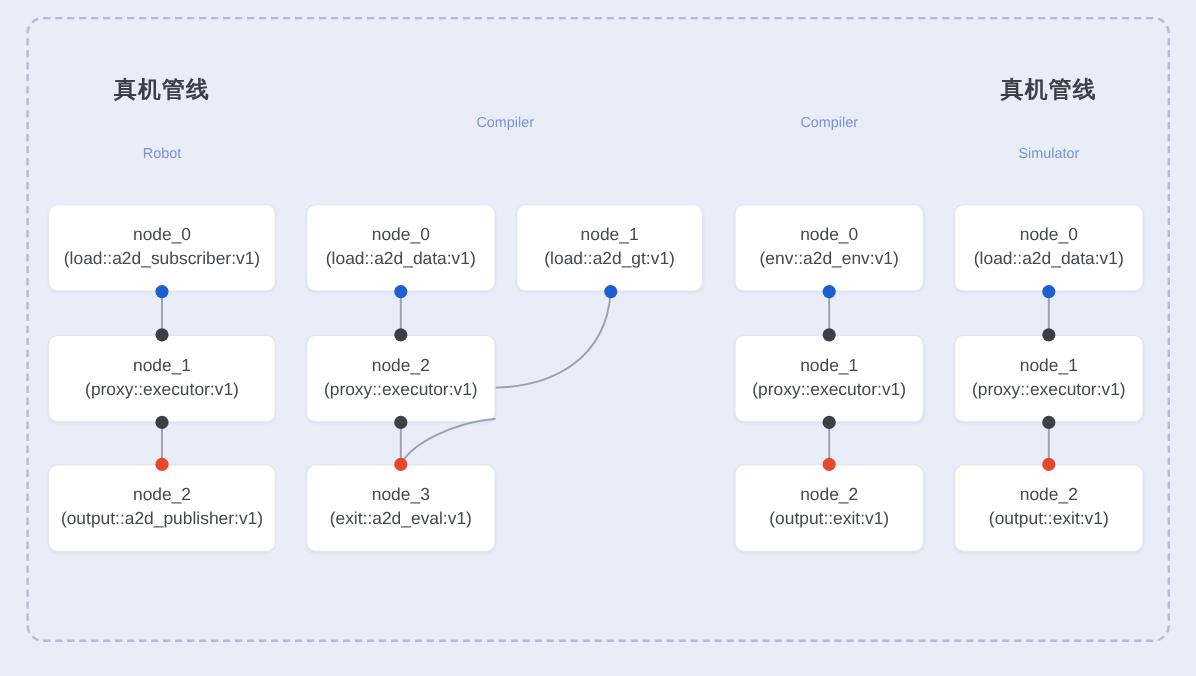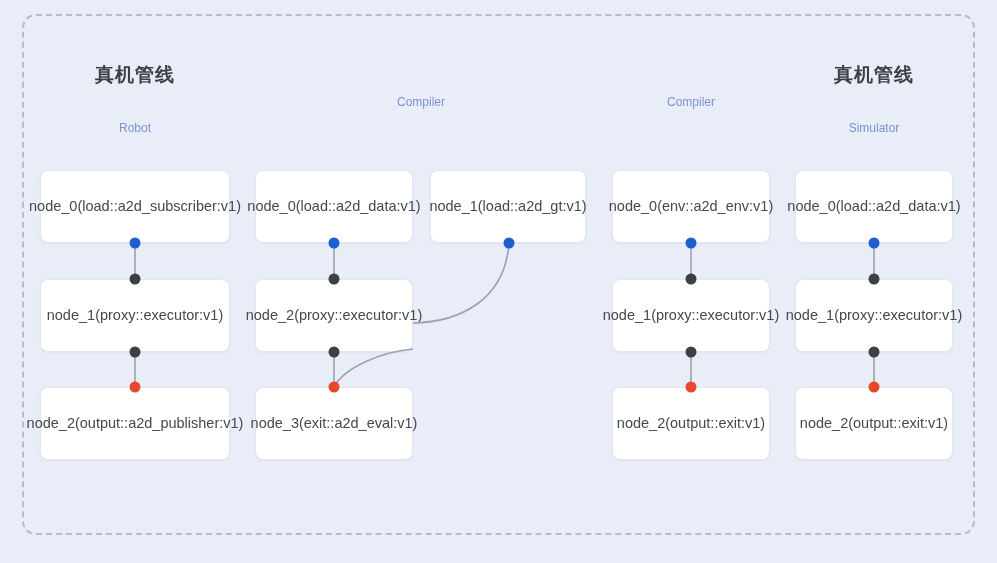--- a/index.html
+++ b/index.html
@@ -49,20 +49,21 @@
     white-space: nowrap;
     font-weight: normal;
   }
   .node-box {
     position: absolute;
     background: #ffffff;
     border: 1px solid #e3e6ec;
     border-radius: 8px;
     box-sizing: border-box;
     display: flex;
+    flex-direction: column;
     align-items: center;
     justify-content: center;
     box-shadow: 0 1px 2px rgba(40,50,80,0.05);
   }
   .node-name {
     font-size: 14.5px;
     color: #44484f;
     line-height: 1.35;
   }
   .node-type {

